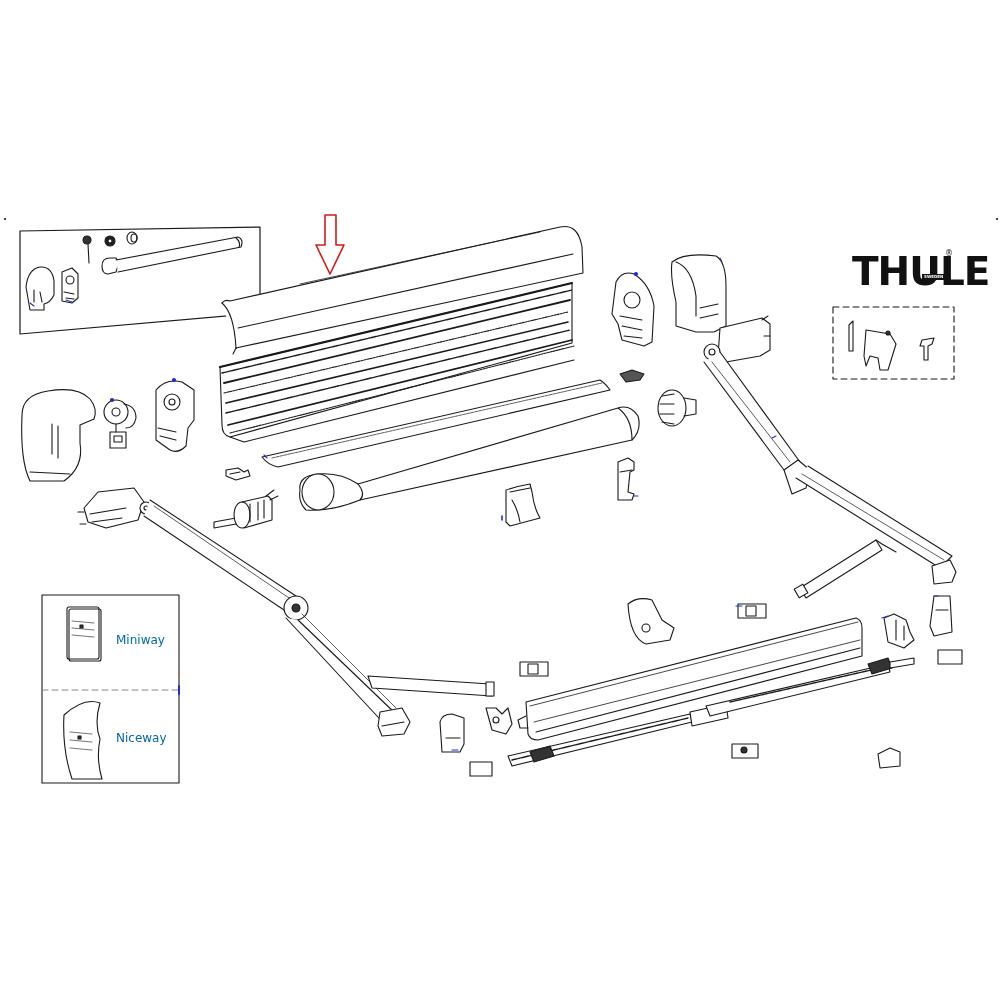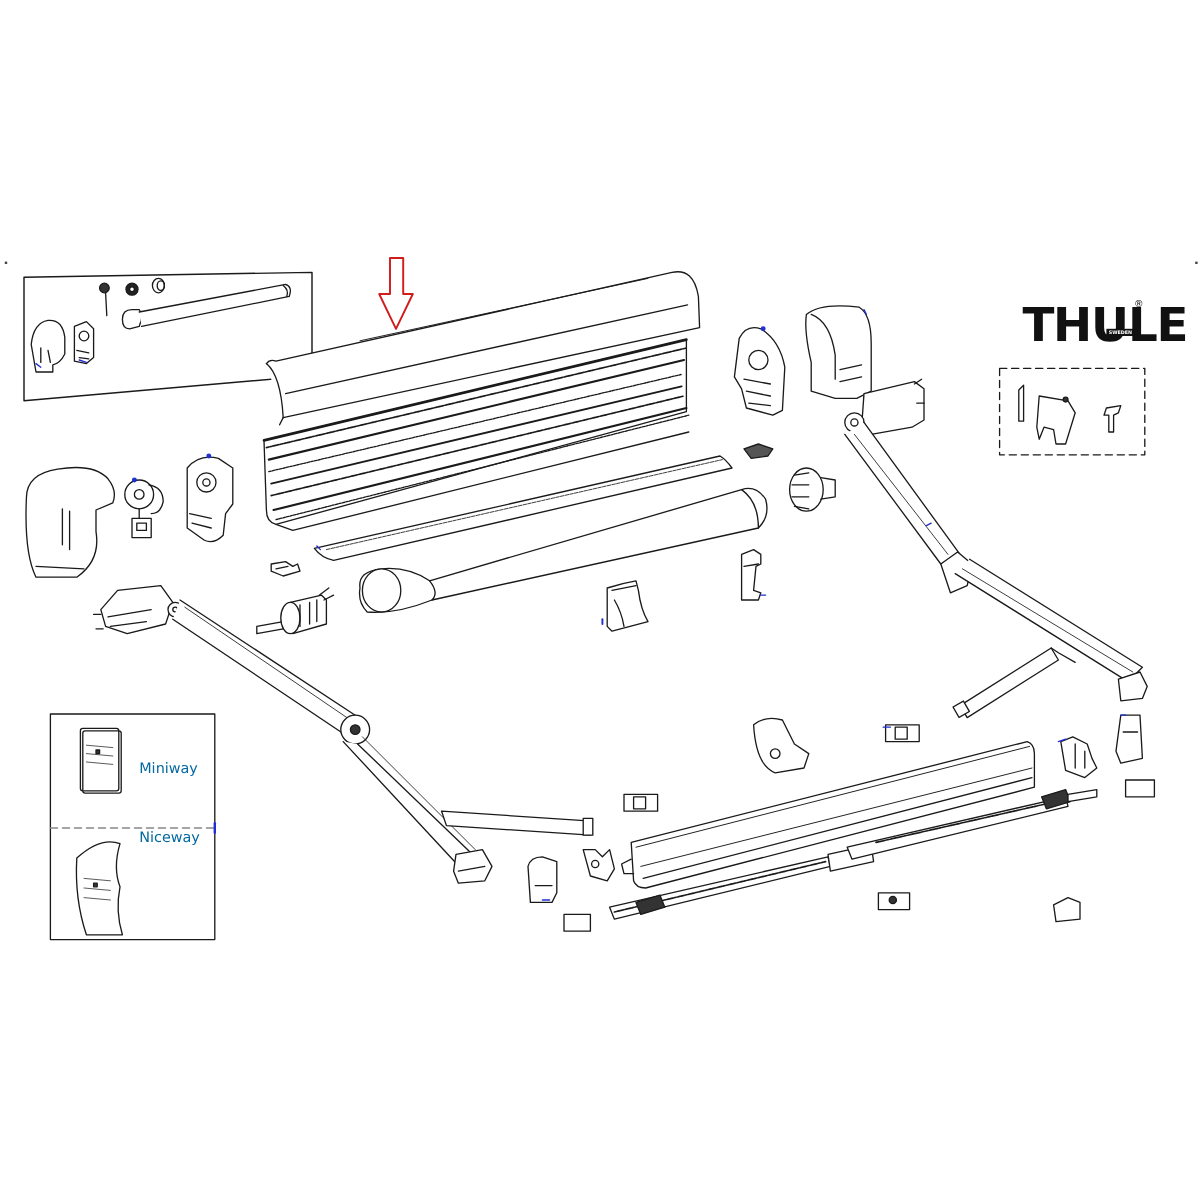--- a/index.html
+++ b/index.html
@@ -309,13 +309,13 @@
   </g>
 </svg>
 
 <div class="abs" style="left:852px; top:252px; width:100px; height:32px;">
   <span class="logo-text">THULE</span>
   <span class="logo-sub" style="left:70px; top:22px;">SWEDEN</span>
   <span class="logo-reg" style="left:93px; top:-3px;">®</span>
 </div>
 
 <span class="remote-label" style="left:116px; top:633px;">Miniway</span>
-<span class="remote-label" style="left:116px; top:691px;">Niceway</span>
+<span class="remote-label" style="left:116px; top:731px;">Niceway</span>
 
 </body></html>

